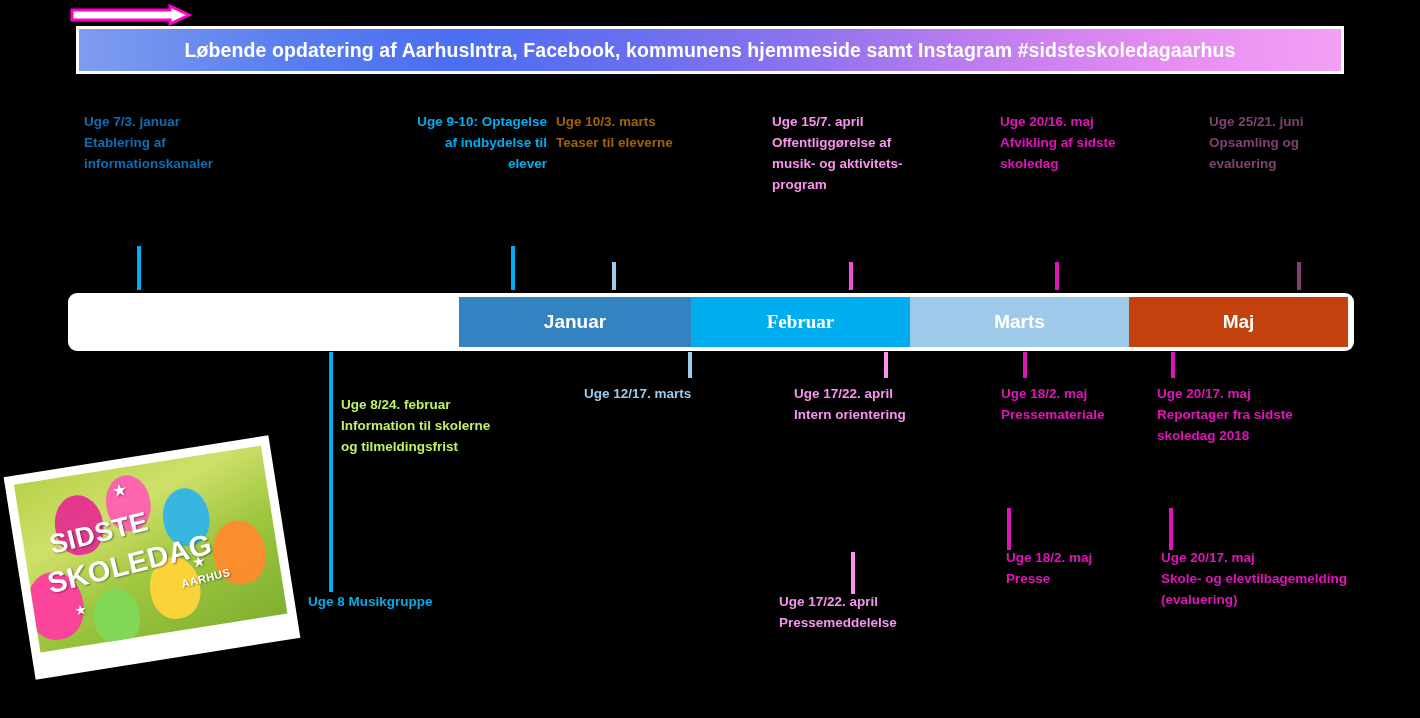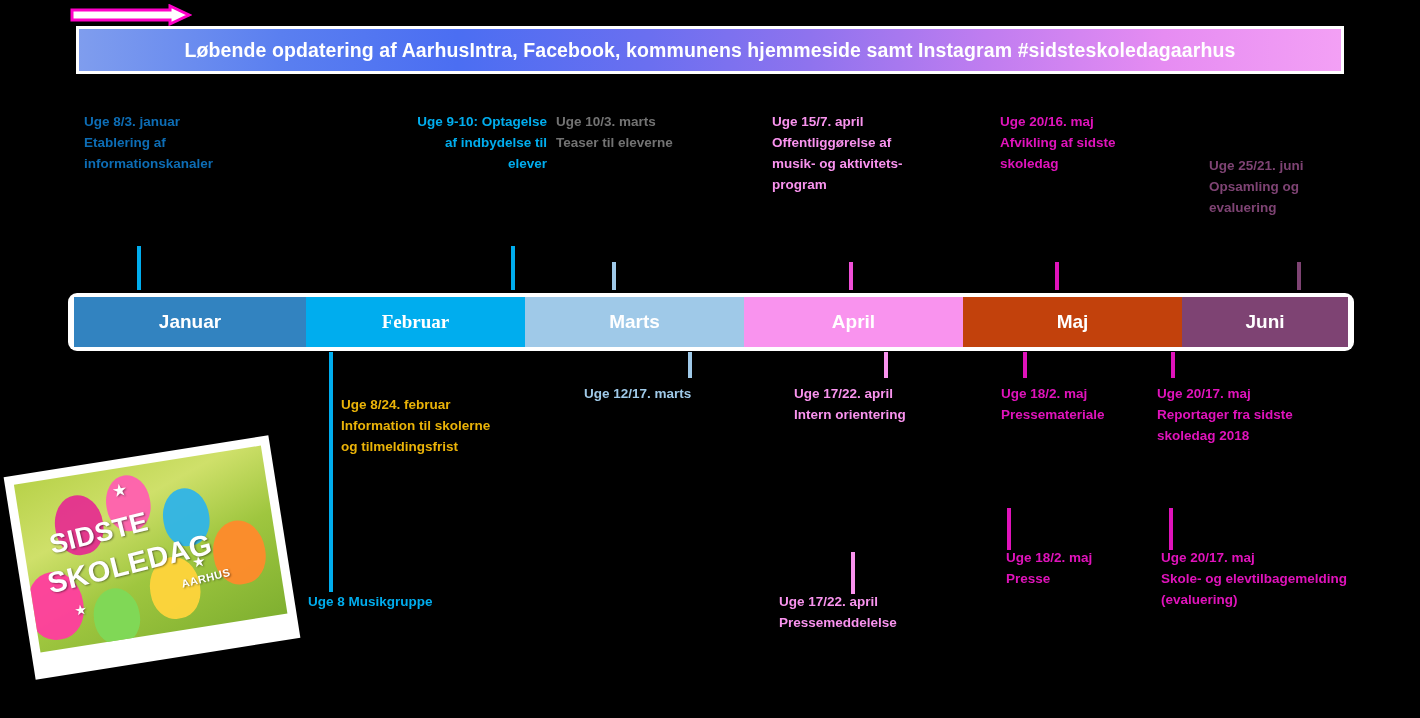--- a/index.html
+++ b/index.html
@@ -160,39 +160,39 @@
       <div class="tick" style="left: 688px; top: 352px; height: 26px; background: rgb(159, 201, 232);"></div>
       <div class="tick" style="left: 884px; top: 352px; height: 26px; background: rgb(249, 147, 238);"></div>
       <div class="tick" style="left: 1023px; top: 352px; height: 26px; background: rgb(224, 19, 187);"></div>
       <div class="tick" style="left: 1171px; top: 352px; height: 26px; background: rgb(224, 19, 187);"></div>
       <div class="tick" style="left: 329px; top: 352px; height: 240px; background: rgb(0, 173, 238);"></div>
       <div class="tick" style="left: 851px; top: 552px; height: 42px; background: rgb(249, 147, 238);"></div>
       <div class="tick" style="left: 1007px; top: 508px; height: 42px; background: rgb(224, 19, 187);"></div>
       <div class="tick" style="left: 1169px; top: 508px; height: 42px; background: rgb(224, 19, 187);"></div>
     </div>
   <div id="labels-layer">
-      <div class="label" style="left: 84px; top: 112px; width: 200px; color: rgb(13, 109, 181);">Uge 8/3. januar
+      <div class="label" style="left: 84px; top: 112px; width: 200px; color: rgb(13, 109, 181);">Uge 7/3. januar
 Etablering af
 informationskanaler</div>
       <div class="label" style="left: 362px; top: 112px; width: 185px; color: rgb(0, 173, 238); text-align: right;">Uge 9-10: Optagelse
 af indbydelse til
 elever</div>
-      <div class="label" style="left: 556px; top: 112px; width: 190px; color: #737373;">Uge 10/3. marts
+      <div class="label" style="left: 556px; top: 112px; width: 190px; color: #a16207;">Uge 10/3. marts
 Teaser til eleverne</div>
       <div class="label" style="left: 772px; top: 112px; width: 190px; color: rgb(249, 147, 238);">Uge 15/7. april
 Offentliggørelse af
 musik- og aktivitets-
 program</div>
       <div class="label" style="left: 1000px; top: 112px; width: 180px; color: rgb(224, 19, 187);">Uge 20/16. maj
 Afvikling af sidste
 skoledag</div>
-      <div class="label" style="left: 1209px; top: 112px; width: 180px; color: rgb(126, 67, 115); margin-top: 44px;">Uge 25/21. juni
+      <div class="label" style="left: 1209px; top: 112px; width: 180px; color: rgb(126, 67, 115);">Uge 25/21. juni
 Opsamling og
 evaluering</div>
-      <div class="label" style="left: 341px; top: 395px; width: 215px; color: #eab308;">Uge 8/24. februar
+      <div class="label" style="left: 341px; top: 395px; width: 215px; color: #bef264;">Uge 8/24. februar
 Information til skolerne
 og tilmeldingsfrist</div>
       <div class="label" style="left: 584px; top: 384px; width: 180px; color: rgb(159, 201, 232);">Uge 12/17. marts</div>
       <div class="label" style="left: 794px; top: 384px; width: 175px; color: rgb(249, 147, 238);">Uge 17/22. april
 Intern orientering</div>
       <div class="label" style="left: 1001px; top: 384px; width: 150px; color: rgb(224, 19, 187);">Uge 18/2. maj
 Pressemateriale</div>
       <div class="label" style="left: 1157px; top: 384px; width: 190px; color: rgb(224, 19, 187);">Uge 20/17. maj
 Reportager fra sidste
 skoledag 2018</div>
@@ -209,28 +209,22 @@
   <div class="monthbar" id="monthbar">
       <div class="month" style="width: 232px; background: rgb(50, 131, 192);">
         <span>Januar</span>
       </div>
       <div class="month" style="width: 219px; background: rgb(0, 173, 238); font-family: Liberation Serif, serif;">
         <span>Februar</span>
       </div>
       <div class="month" style="width: 219px; background: rgb(159, 201, 232);">
         <span>Marts</span>
       </div>
-      <div class="month" style="width: 219px; background: rgb(249, 147, 238);">
-        <span>April</span>
-      </div>
       <div class="month" style="width: 219px; background: #c2410c;">
         <span>Maj</span>
-      </div>
-      <div class="month" style="width: 166px; background: rgb(126, 67, 115);">
-        <span>Juni</span>
       </div>
     </div>
 
   <div class="photo">
     <div class="photo-inner">
       <div class="balloon" style="left:-6px;  top:92px;  width:56px; height:68px; background:#ff3d9e;"></div>
       <div class="balloon" style="left:34px;  top:20px;  width:48px; height:60px; background:#e52f8f;"></div>
       <div class="balloon" style="left:88px;  top:8px;   width:44px; height:56px; background:#ff5fb0;"></div>
       <div class="balloon" style="left:142px; top:30px;  width:46px; height:58px; background:#2fb4e8;"></div>
       <div class="balloon" style="left:186px; top:70px;  width:52px; height:64px; background:#ff8a2b;"></div>

